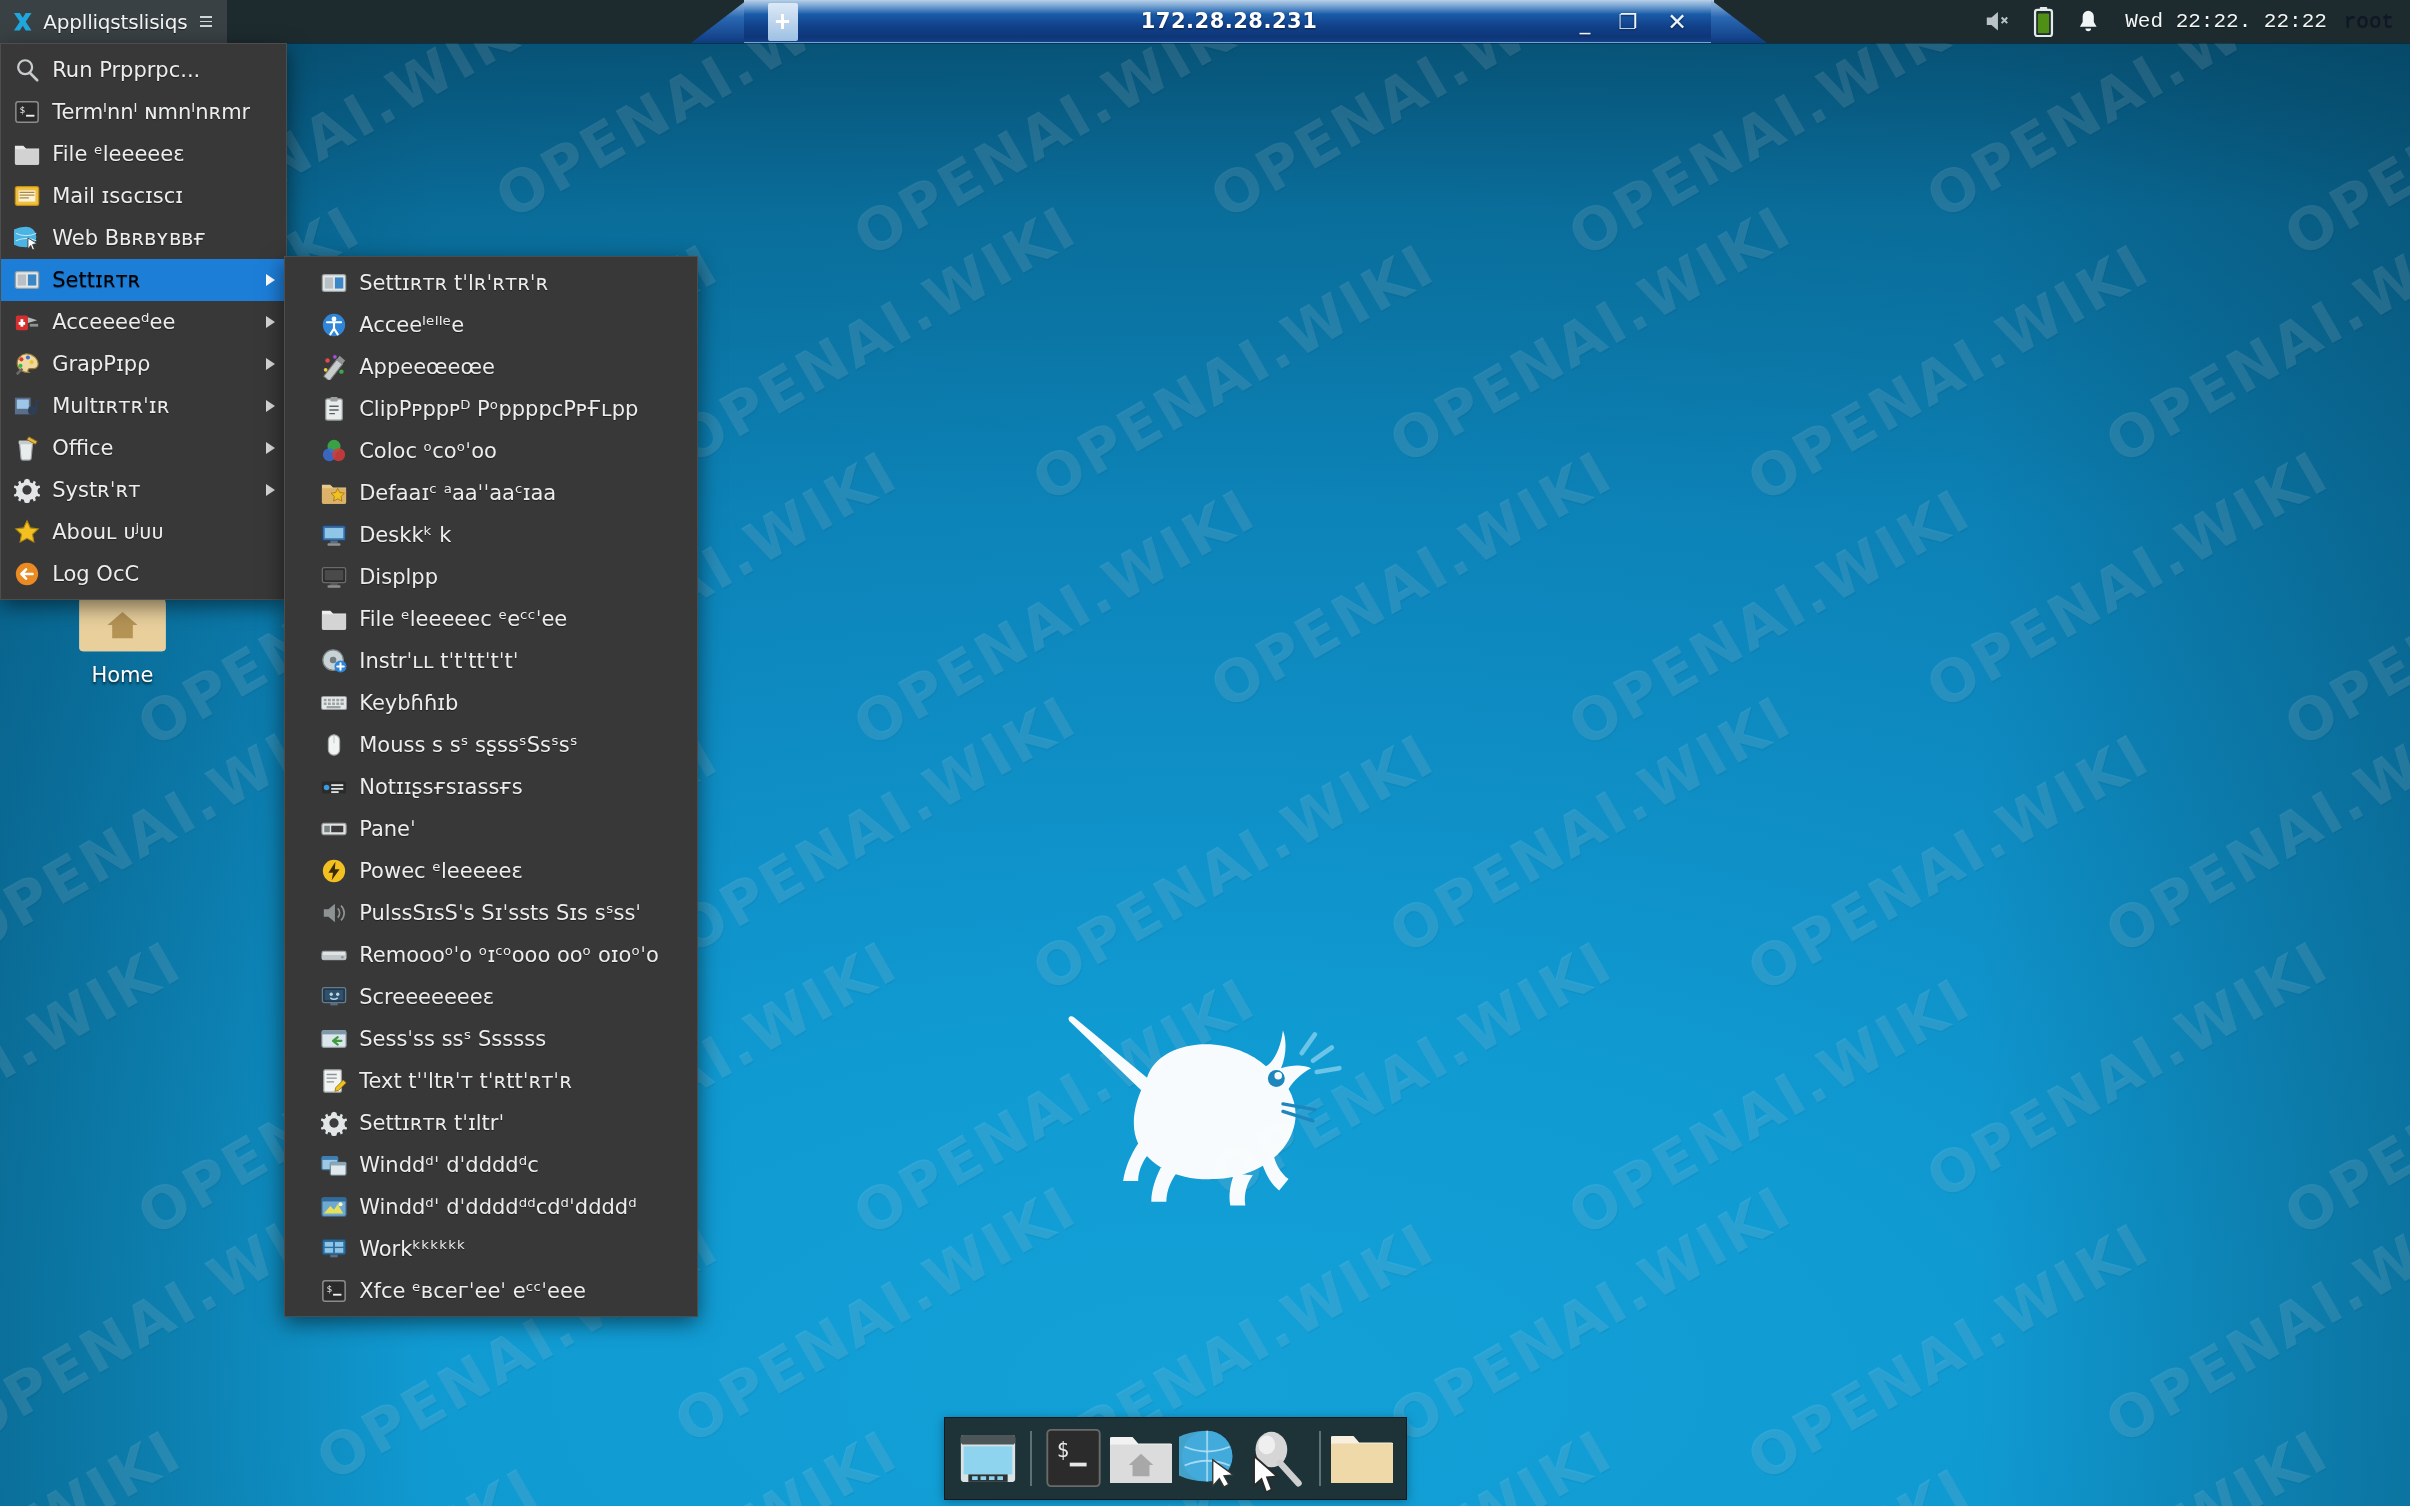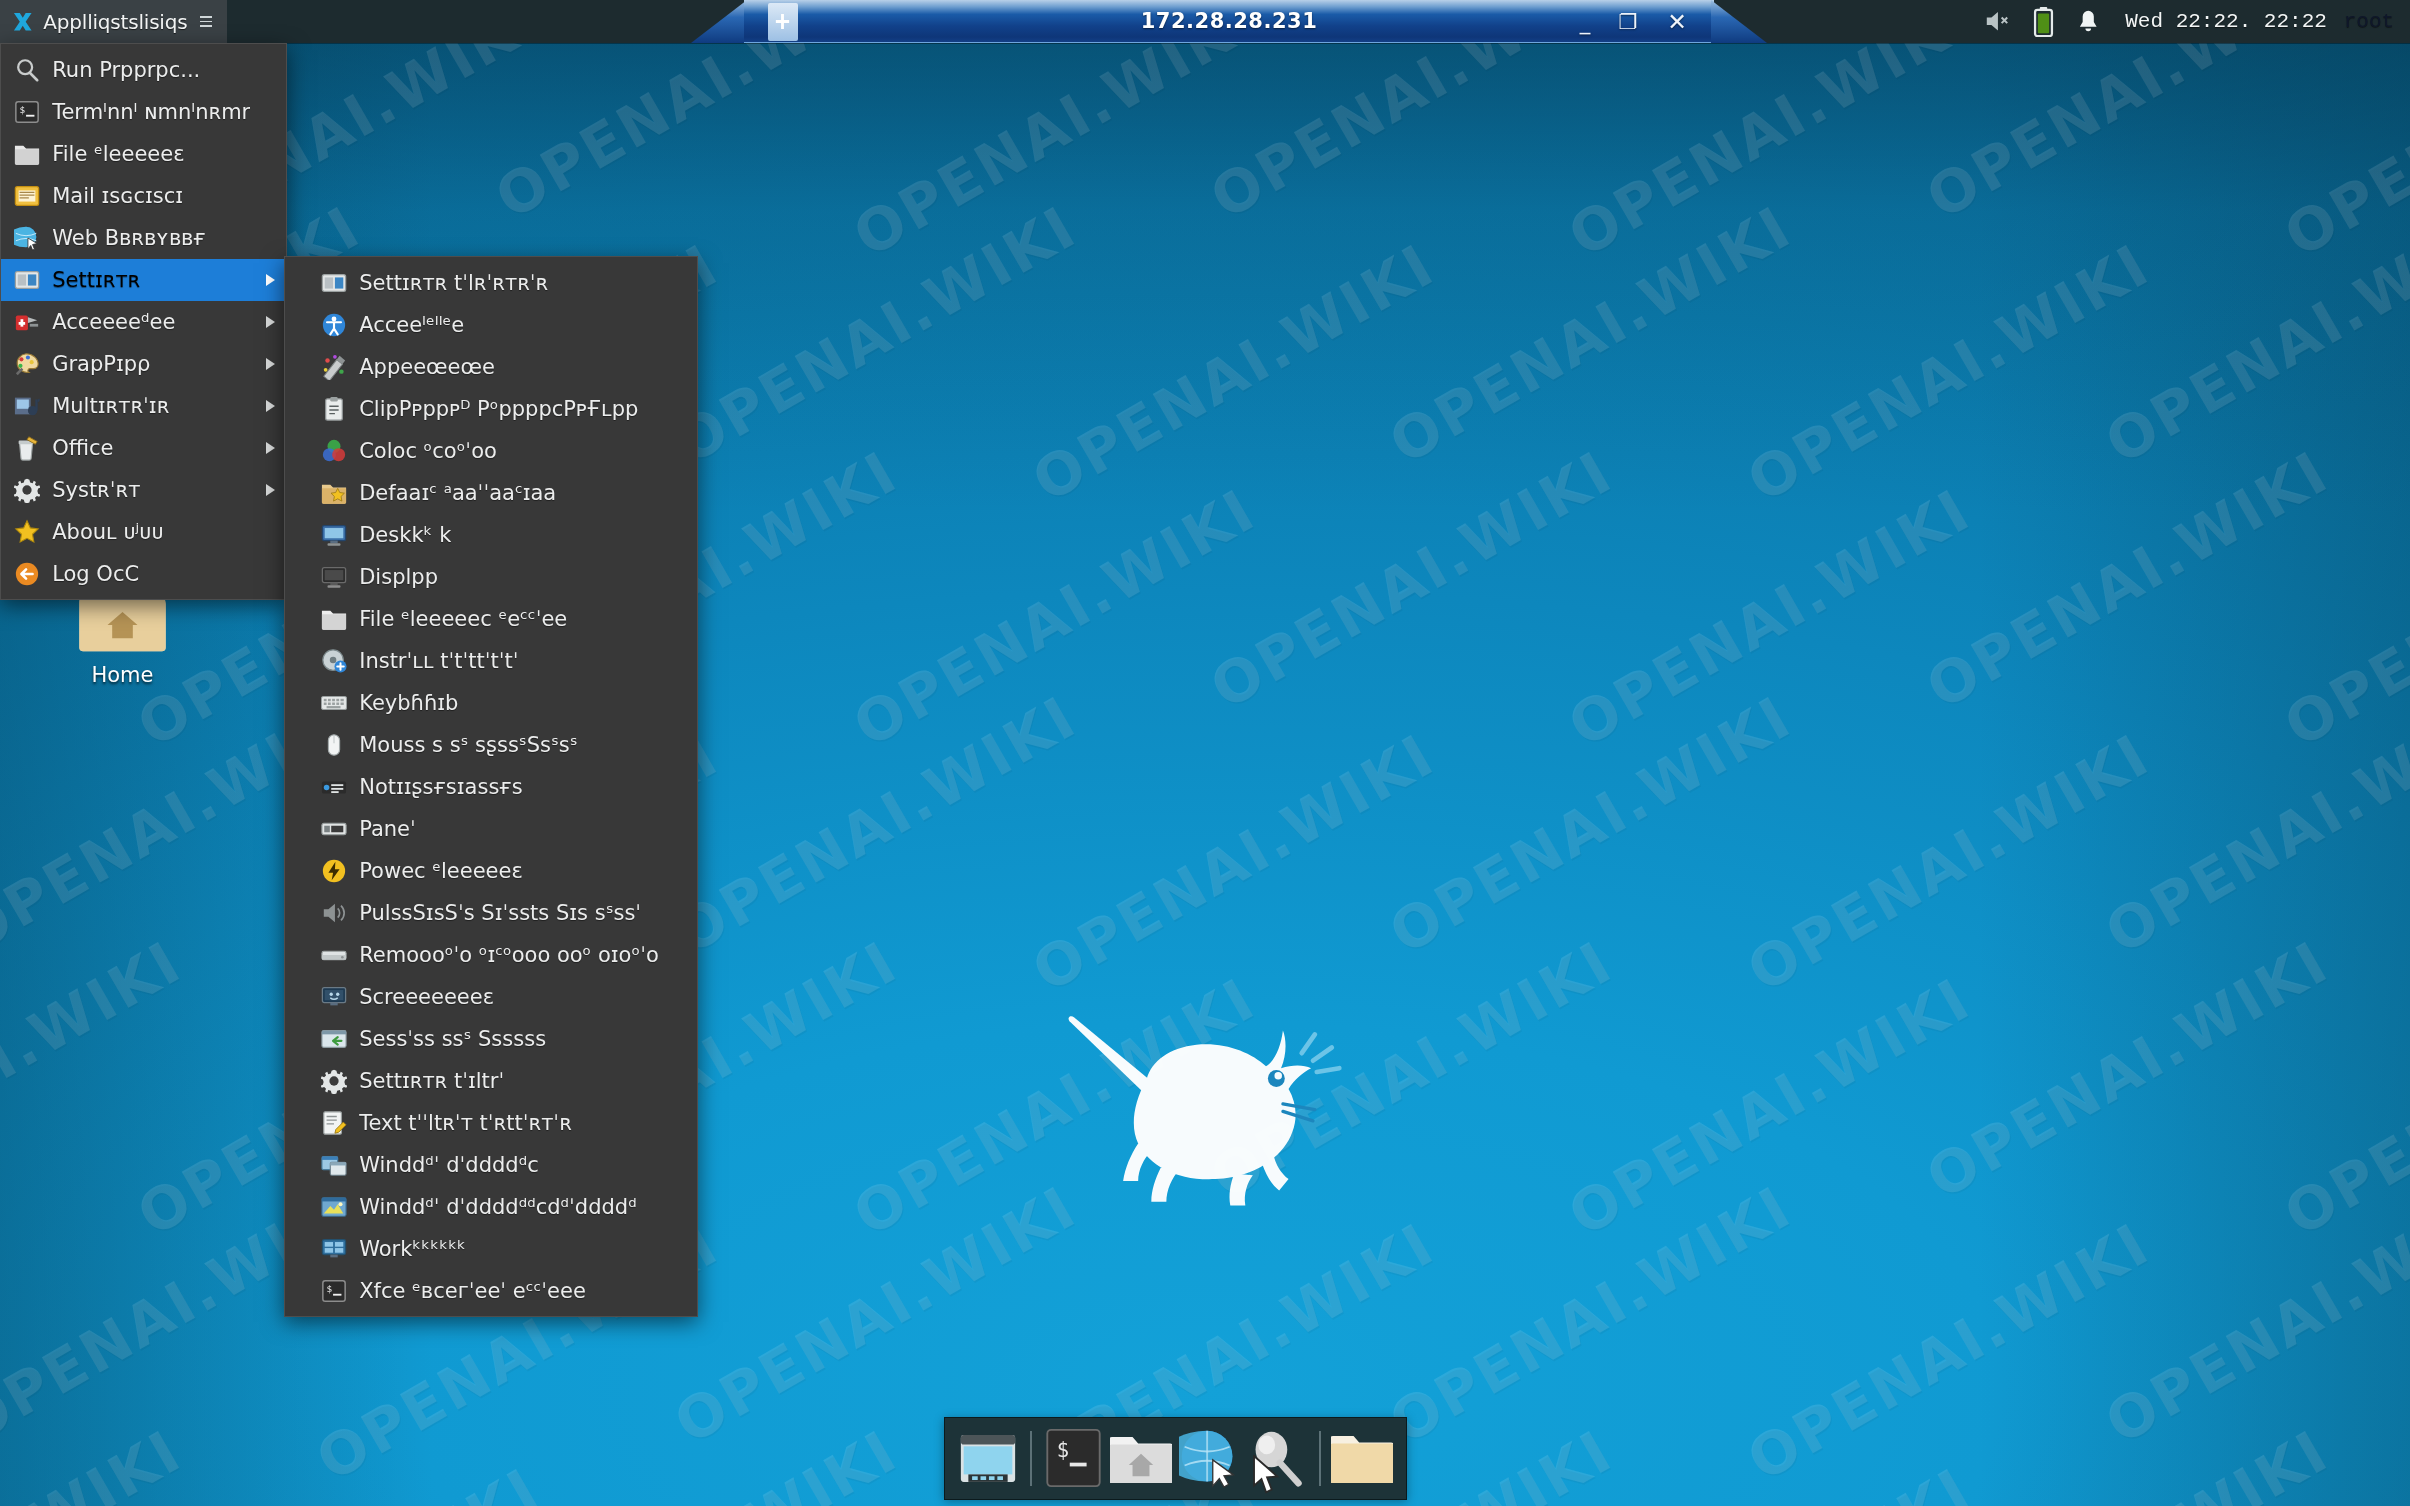--- a/index.html
+++ b/index.html
@@ -757,35 +757,35 @@
               <rect x="1" y="5" width="26" height="18" rx="2" fill="#dbe6ec" stroke="#8d9aa0" stroke-width="1.2"></rect>
               <rect x="1" y="5" width="26" height="4" fill="#7e98a8"></rect>
               <path d="M22 16 l-7 0 M18 12 l-5 4 5 4" stroke="#3f9b3f" stroke-width="2.4" fill="none" stroke-linecap="round" stroke-linejoin="round"></path>
             </svg>
           </span>
           <span class="mi-label">Sessˈѕs sѕˢ Sѕѕѕss</span>
         </div>
         <div class="menu-item">
           <span class="mi-icon">
             <svg width="26" height="26" viewBox="0 0 28 28">
-              <path d="M14 2 l2.6 1 .8 2.8 2.8 .8 1-2.6 2.4 1.4 -1 2.6 2 2 2.6 -1 1.4 2.4 -2.6 1 -.8 2.8 .8 2.8 2.6 1 -1.4 2.4 -2.6 -1 -2 2 1 2.6 -2.4 1.4 -1 -2.6 -2.8 .8 -.8 2.8 -2.6 1 -2.6 -1 -.8 -2.8 -2.8 -.8 -1 2.6 -2.4 -1.4 1 -2.6 -2 -2 -2.6 1 -1.4 -2.4 2.6 -1 .8 -2.8 -.8 -2.8 -2.6 -1 1.4 -2.4 2.6 1 2 -2 -1 -2.6 2.4 -1.4 1 2.6 2.8 -.8 .8 -2.8z" fill="#e3e6e6"></path>
-              <circle cx="14" cy="14" r="5" fill="#3b3b3b"></circle>
-            </svg>
-          </span>
-          <span class="mi-label">Settɪʀтʀ tˈɪltrˈ</span>
-        </div>
-        <div class="menu-item">
-          <span class="mi-icon">
-            <svg width="26" height="26" viewBox="0 0 28 28">
               <rect x="3" y="2" width="19" height="24" rx="1.5" fill="#f2f4f4" stroke="#9aa0a0" stroke-width="1.3"></rect>
               <path d="M6 7 h11 M6 11 h11 M6 15 h8" stroke="#8d9293" stroke-width="1.4"></path>
               <path d="M16 21 L24 13 l3 3 -8 8 -4 1z" fill="#f2c020" stroke="#9c7a14" stroke-width="1"></path>
             </svg>
           </span>
           <span class="mi-label">Text tˈˈltʀˈт tˈʀttˈʀтˈʀ</span>
+        </div>
+        <div class="menu-item">
+          <span class="mi-icon">
+            <svg width="26" height="26" viewBox="0 0 28 28">
+              <path d="M14 2 l2.6 1 .8 2.8 2.8 .8 1-2.6 2.4 1.4 -1 2.6 2 2 2.6 -1 1.4 2.4 -2.6 1 -.8 2.8 .8 2.8 2.6 1 -1.4 2.4 -2.6 -1 -2 2 1 2.6 -2.4 1.4 -1 -2.6 -2.8 .8 -.8 2.8 -2.6 1 -2.6 -1 -.8 -2.8 -2.8 -.8 -1 2.6 -2.4 -1.4 1 -2.6 -2 -2 -2.6 1 -1.4 -2.4 2.6 -1 .8 -2.8 -.8 -2.8 -2.6 -1 1.4 -2.4 2.6 1 2 -2 -1 -2.6 2.4 -1.4 1 2.6 2.8 -.8 .8 -2.8z" fill="#e3e6e6"></path>
+              <circle cx="14" cy="14" r="5" fill="#3b3b3b"></circle>
+            </svg>
+          </span>
+          <span class="mi-label">Settɪʀтʀ tˈɪltrˈ</span>
         </div>
         <div class="menu-item">
           <span class="mi-icon">
             <svg width="26" height="26" viewBox="0 0 28 28">
               <rect x="1" y="5" width="17" height="14" rx="1.5" fill="#9cc8e4" stroke="#4a7d9e" stroke-width="1.2"></rect>
               <rect x="1" y="5" width="17" height="3.5" fill="#3b7fb8"></rect>
               <rect x="10" y="11" width="17" height="14" rx="1.5" fill="#dfe8ec" stroke="#6a7d88" stroke-width="1.2"></rect>
               <rect x="10" y="11" width="17" height="3.5" fill="#8aa7b8"></rect>
             </svg>
           </span>

